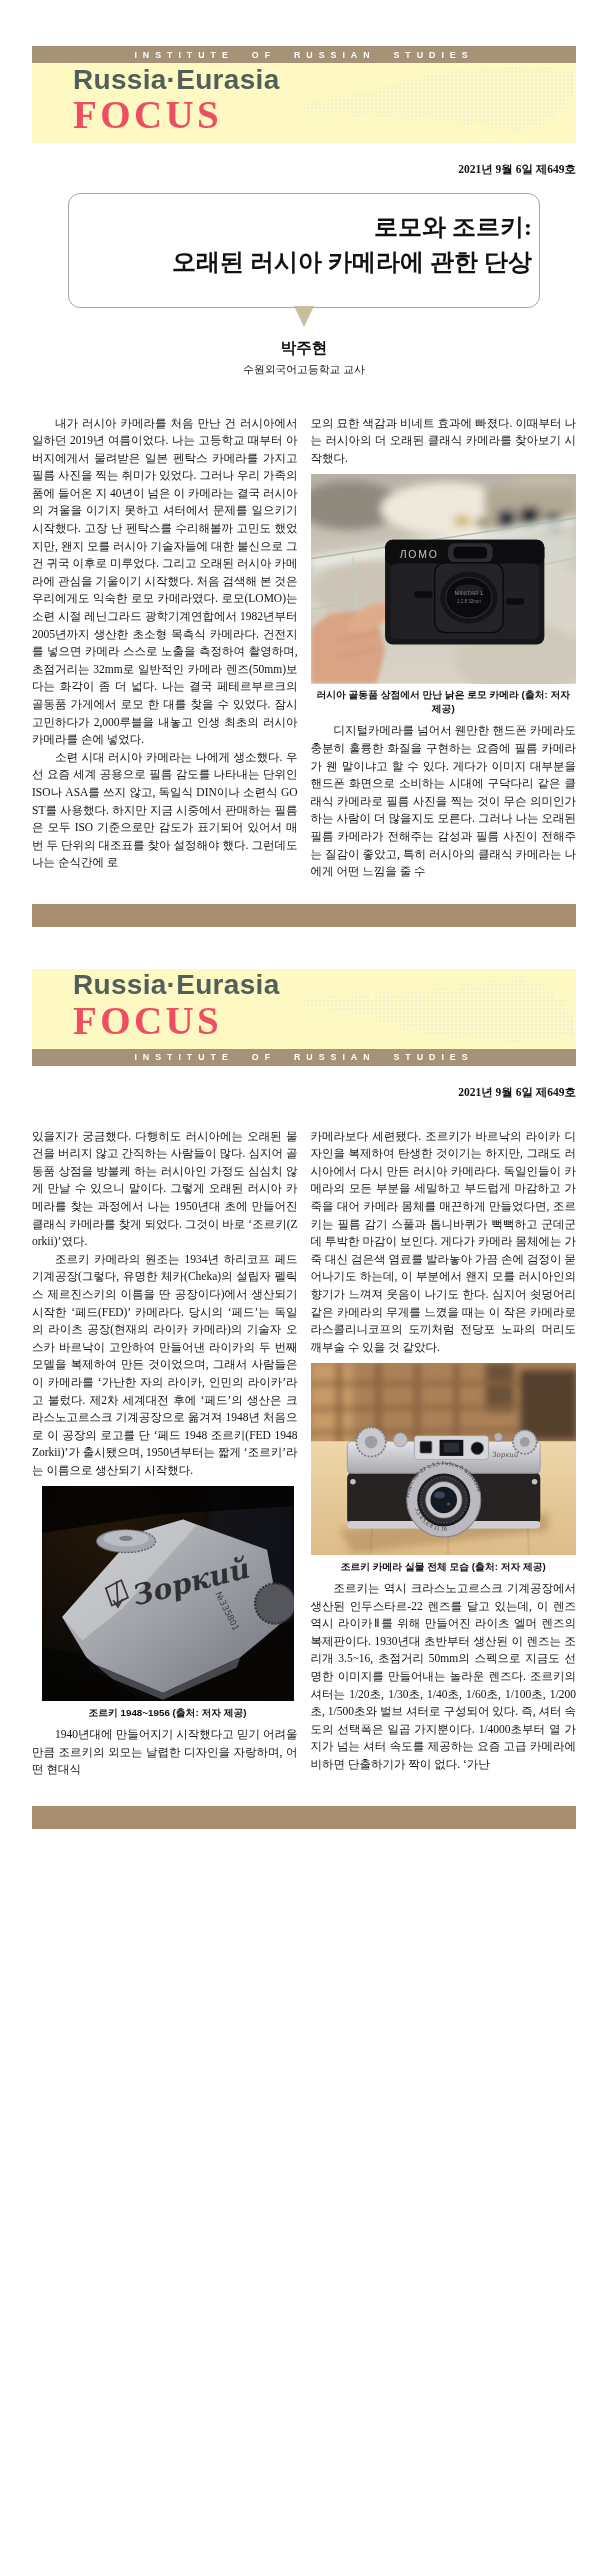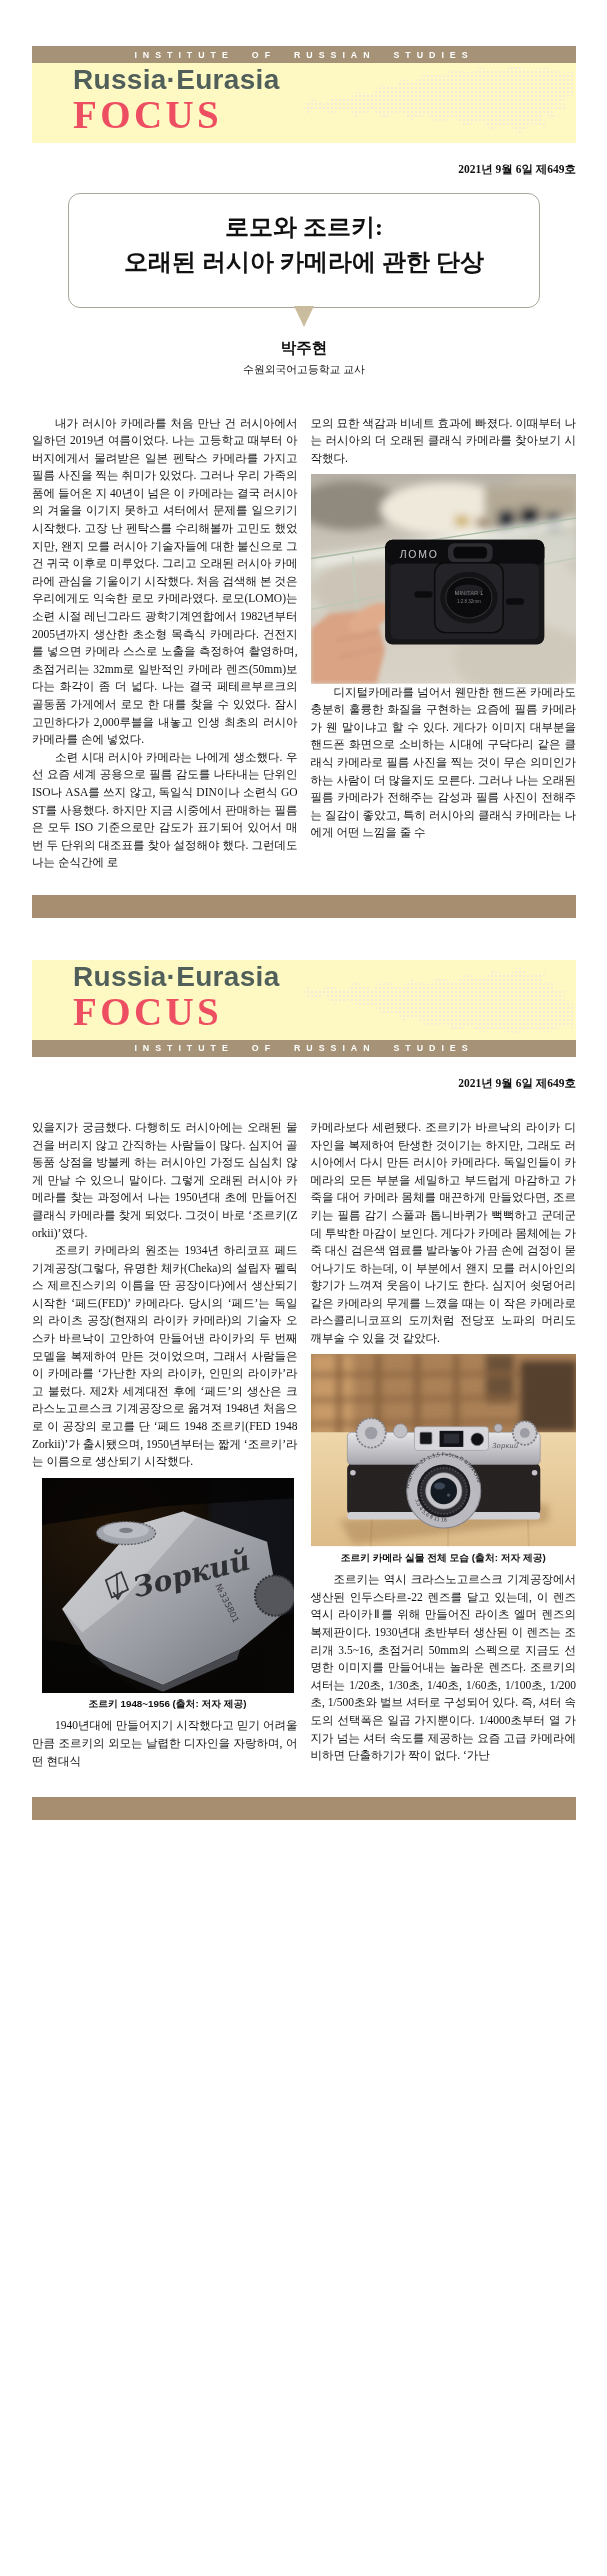--- a/index.html
+++ b/index.html
@@ -20,21 +20,21 @@
           color:#ee4e61;letter-spacing:3.4px;margin-top:1.4px;}
   .map{position:absolute;right:2.7px;top:2.7px;width:271px;height:74px;
        background-image:radial-gradient(#f2ebd8 0.9px,rgba(0,0,0,0) 1.1px);
        background-size:4px 4px;
        clip-path:polygon(0% 55%,4% 45%,8% 52%,12% 40%,17% 46%,20% 35%,26% 38%,30% 25%,34% 30%,37% 18%,42% 22%,46% 10%,52% 14%,56% 4%,62% 10%,66% 2%,72% 8%,78% 0%,84% 6%,90% 2%,96% 10%,100% 8%,100% 40%,96% 48%,98% 60%,92% 58%,94% 72%,88% 66%,90% 85%,84% 78%,80% 92%,76% 80%,70% 86%,66% 74%,60% 82%,56% 70%,50% 78%,46% 66%,40% 74%,36% 62%,30% 72%,26% 60%,20% 70%,16% 58%,10% 66%,6% 58%,2% 64%);}
   .map.flip{transform:scaleY(-1);top:0;}
   .dateline{text-align:right;font-weight:700;font-size:11.5px;margin-top:19px;height:17px;}
 
   
   .titlebox{width:456px;margin:13.5px auto 0;border:0.7px solid #a9a69c;border-radius:12px;
-            position:relative;text-align:center;padding:16px 6.8px 27px;}
+            position:relative;text-align:right;padding:16px 6.8px 27px;}
   .title{font-weight:700;font-size:24px;line-height:35px;}
   .tail{position:absolute;left:50%;bottom:-20px;transform:translateX(-50%);
         width:0;height:0;border-left:10px solid transparent;border-right:10px solid transparent;
         border-top:21px solid #cabd9d;}
   .author{text-align:center;margin-top:30px;font-family:"Liberation Sans",sans-serif;}
   .author-name{font-weight:700;font-size:15.5px;}
   .author-aff{font-size:10.8px;margin-top:4px;}
 
   
   .cols{display:flex;gap:13px;margin-top:38px;}
@@ -144,20 +144,21 @@
                 <rect x="177" y="127" width="98" height="100" rx="15" fill="#232328" stroke="#0a0a0a" stroke-width="2"></rect>
                 <ellipse cx="226" cy="177" rx="41" ry="37" fill="#141417"></ellipse>
                 <ellipse cx="226" cy="177" rx="33" ry="29" fill="#0b0b0e" stroke="#2f2f34" stroke-width="1.5"></ellipse>
                 <text x="226" y="173" text-anchor="middle" font-family="Liberation Sans, sans-serif" font-size="8.5" fill="#9a9a9a">MINITAR 1</text>
                 <text x="226" y="184" text-anchor="middle" font-family="Liberation Sans, sans-serif" font-size="6.5" fill="#7e7e84">1:2.8  32mm</text>
                 <rect x="148" y="168" width="26" height="9" rx="4" fill="#0c0c0f"></rect>
                 <rect x="279" y="178" width="26" height="9" rx="4" fill="#0c0c0f"></rect>
                 <ellipse cx="226" cy="166" rx="20" ry="8" fill="#3a3a41" opacity="0.45"></ellipse>
               </g>
             </svg>
+            <figcaption>러시아 골동품 상점에서 만난 낡은 로모 카메라 (출처: 저자 제공)</figcaption>
           </figure>
 
           <p class="ind">디지털카메라를 넘어서 웬만한 핸드폰 카메라도 충분히 훌륭한 화질을 구현하는 요즘에 필름 카메라가 웬 말이냐고 할 수 있다. 게다가 이미지 대부분을 핸드폰 화면으로 소비하는 시대에 구닥다리 같은 클래식 카메라로 필름 사진을 찍는 것이 무슨 의미인가 하는 사람이 더 많을지도 모른다. 그러나 나는 오래된 필름 카메라가 전해주는 감성과 필름 사진이 전해주는 질감이 좋았고, 특히 러시아의 클래식 카메라는 나에게 어떤 느낌을 줄 수</p>
         </div>
       </div>
 
       <div class="footbar"></div>
     </div>
 
     <div class="page2">

